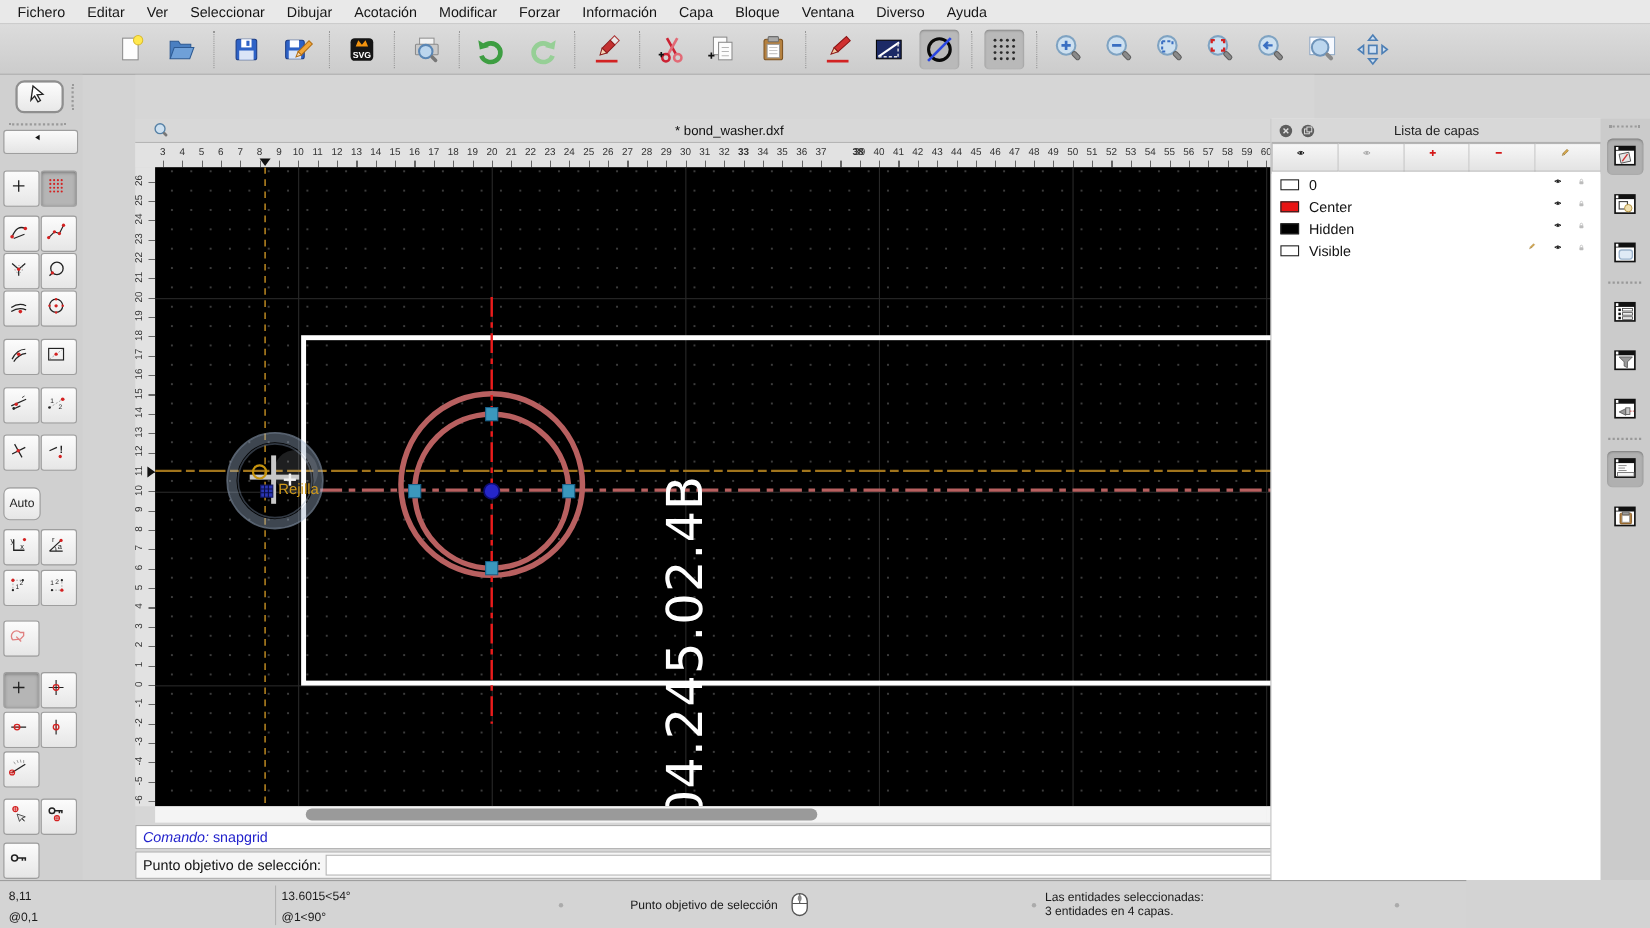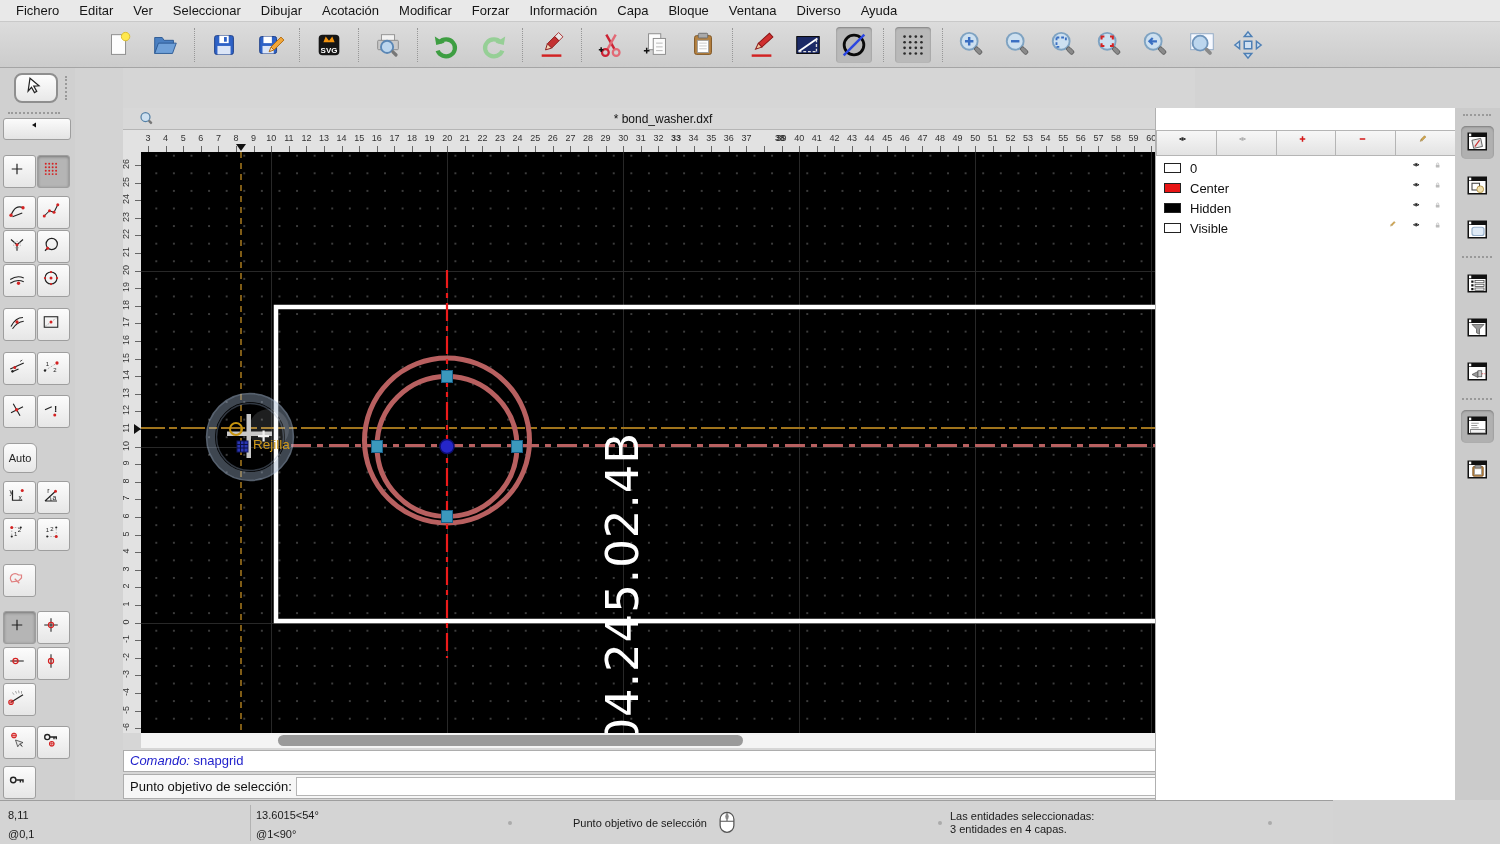--- a/index.html
+++ b/index.html
@@ -745,20 +745,32 @@
             <svg width="14" height="12" viewBox="0 0 32 32">
               <rect x="3" y="4" width="26" height="22" fill="#fff" stroke="#333" stroke-width="2.5"></rect>
               <rect x="3" y="4" width="26" height="7" fill="#333"></rect>
             </svg>
           </div>
       </div>
     </div>
   </div>
 
   <div id="layers-panel">
+    <div id="layers-titlebar">
+      <span class="lt-btn" style="left:6px;"><svg width="14" height="14" viewBox="0 0 32 32">
+            <circle cx="16" cy="16" r="13" fill="#5d5d5d"></circle>
+            <path d="M11 11 L21 21 M21 11 L11 21" stroke="#ddd" stroke-width="3"></path>
+          </svg></span>
+      <span class="lt-btn" style="left:26px;"><svg width="14" height="14" viewBox="0 0 32 32">
+            <circle cx="16" cy="16" r="13" fill="#5d5d5d"></circle>
+            <rect x="9" y="12" width="10" height="10" fill="none" stroke="#ddd" stroke-width="2"></rect>
+            <rect x="14" y="8" width="10" height="10" fill="#5d5d5d" stroke="#ddd" stroke-width="2"></rect>
+          </svg></span>
+      <div id="layers-title">Lista de capas</div>
+    </div>
     <div id="layers-toolbar">
         <div class="lay-tb-btn">
           <svg width="18" height="16" viewBox="0 0 32 32">
             <path d="M3 8 Q9 2.5 15 8 Q9 13.5 3 8 Z" fill="none" stroke="#1a1a1a" stroke-width="1.8"></path>
             <circle cx="9" cy="8" r="2.2" fill="#1a1a1a"></circle>
           </svg>
         </div>
         <div class="lay-tb-btn">
           <svg width="18" height="16" viewBox="0 0 32 32">
             <path d="M3 8 Q9 2.5 15 8 Q9 13.5 3 8 Z" fill="none" stroke="#a9a9a9" stroke-width="1.8"></path>

